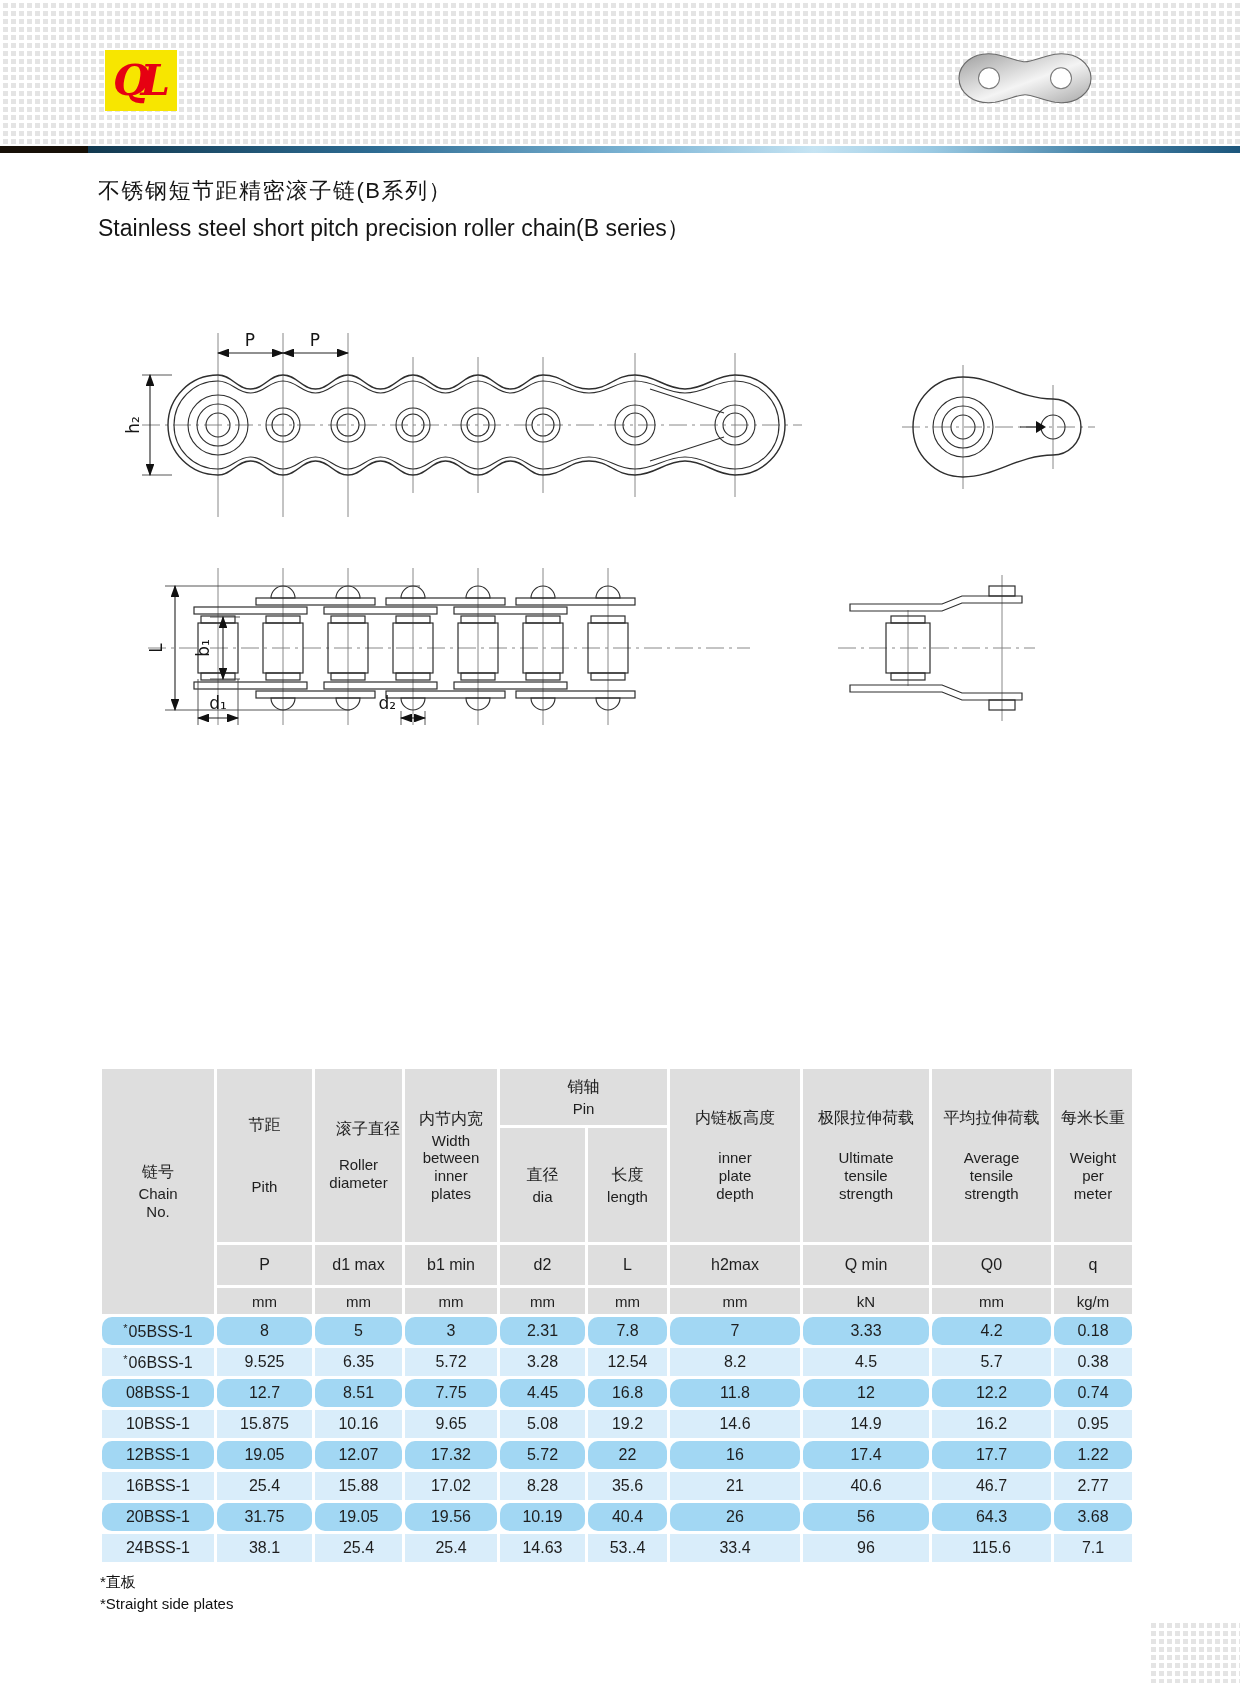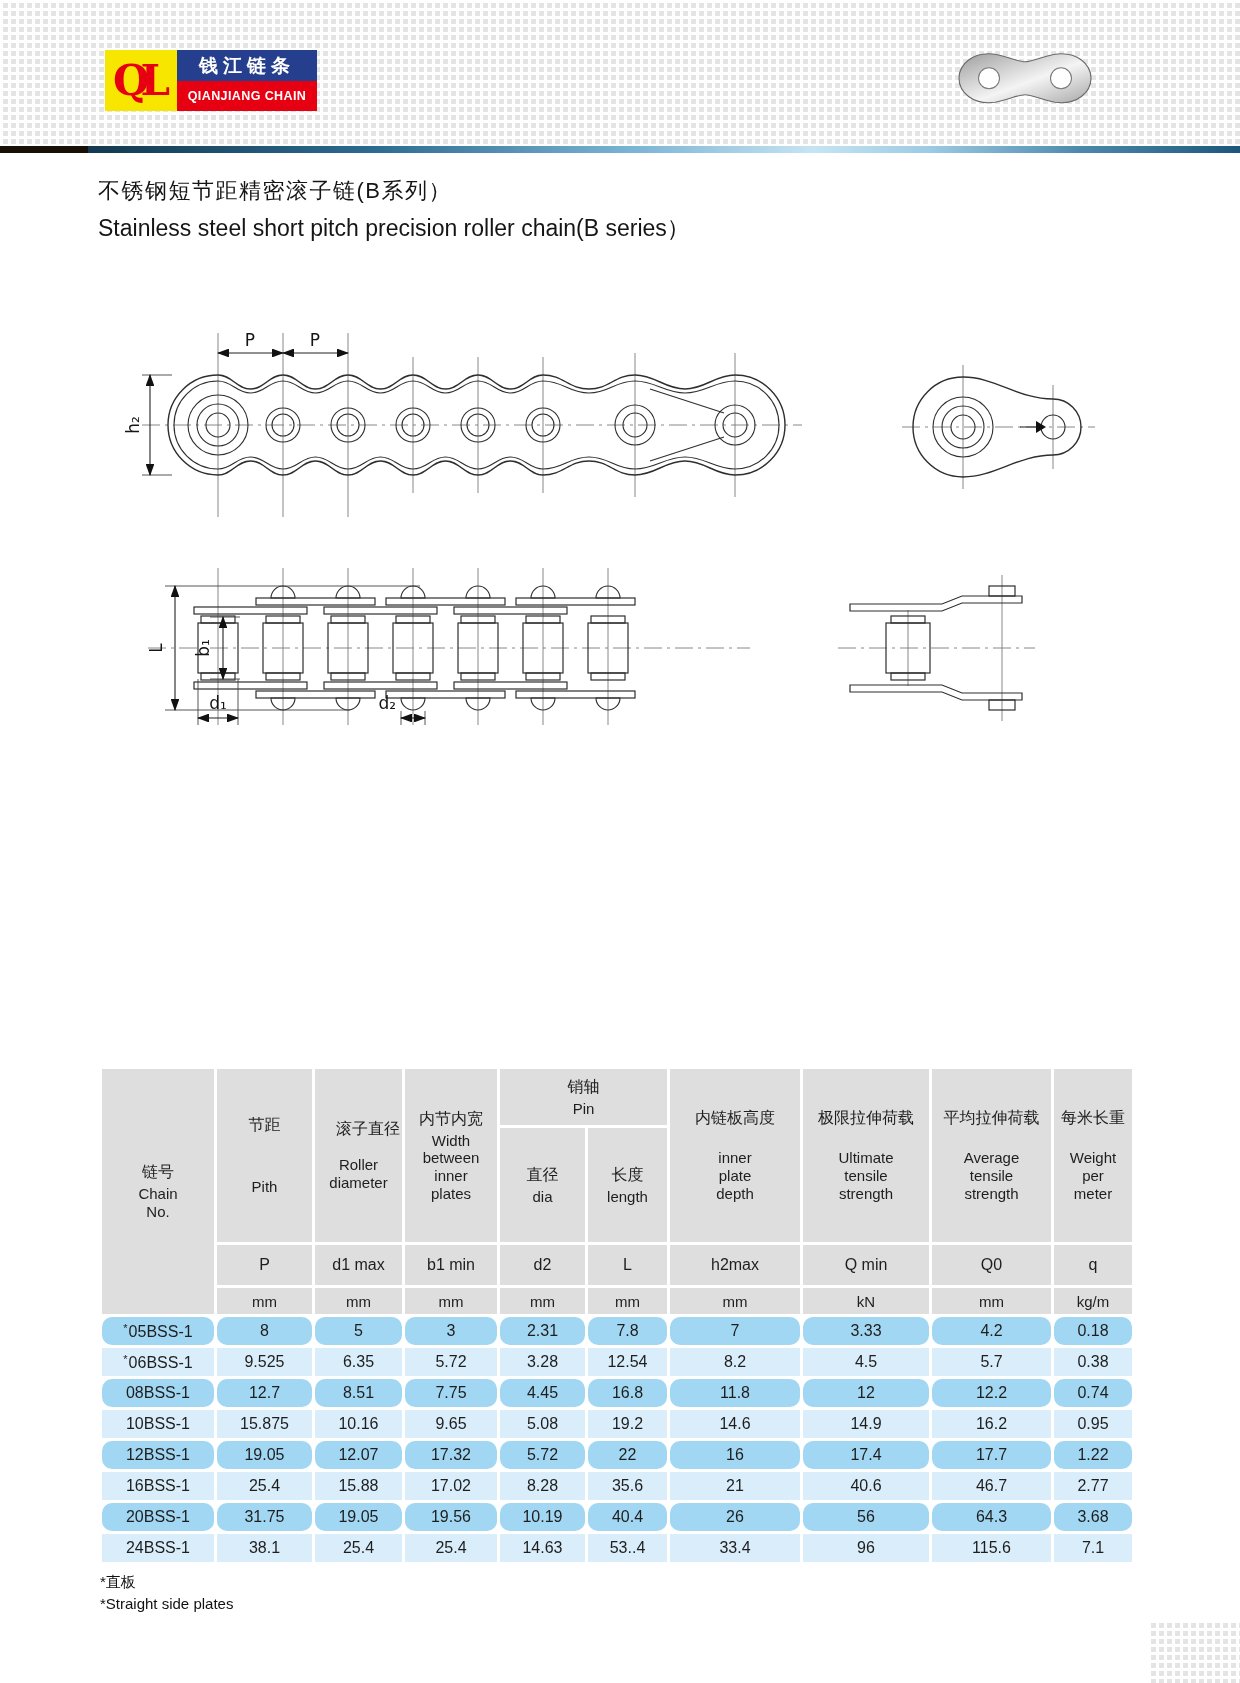--- a/index.html
+++ b/index.html
@@ -12,21 +12,21 @@
     background-image:
       repeating-linear-gradient(to right, #fff 0 3px, rgba(0,0,0,0) 3px 8px),
       repeating-linear-gradient(to bottom, #fff 0 3px, rgba(0,0,0,0) 3px 8px);
   }
   .header-band{position:absolute;top:0;left:0;width:1240px;height:152px;}
   .corner-pattern{position:absolute;left:1148px;top:1620px;width:92px;height:63px;}
 
   
   .logo{position:absolute;left:105px;top:50px;height:61px;display:flex;}
   .logo-mark{width:72px;height:61px;background:#f7e600;color:#e60012;display:flex;align-items:center;justify-content:center;
-    font-family:"DejaVu Serif","Liberation Serif",serif;font-weight:bold;font-size:42px;letter-spacing:-9px;padding-right:8px;box-sizing:border-box;}
+    font-family:"DejaVu Serif","Liberation Serif",serif;font-style:italic;font-weight:bold;font-size:42px;letter-spacing:-9px;padding-right:8px;box-sizing:border-box;}
   .logo-text{width:140px;height:61px;display:flex;flex-direction:column;}
   .logo-cn{height:31px;background:#253f8e;color:#fff;font-size:19px;font-weight:bold;letter-spacing:5px;display:flex;align-items:center;justify-content:center;}
   .logo-en{height:30px;background:#e60012;color:#fff;font-size:12.5px;font-weight:bold;letter-spacing:0.4px;display:flex;align-items:center;justify-content:center;}
   .plate-img{position:absolute;left:950px;top:48px;}
 
   
   .div-black{position:absolute;left:0;top:146px;width:88px;height:7px;background:#171007;}
   .div-blue{position:absolute;left:88px;top:146px;width:1152px;height:7px;
     background:linear-gradient(90deg,#12394f 0%,#2d6b92 25%,#7eb6d6 48%,#c6e4f3 63%,#9ccbe4 73%,#4d89ad 86%,#1c567c 100%);}
 
@@ -68,24 +68,20 @@
 </head>
 <body>
 
 <div class="page">
 
   <div class="header-band dots"></div>
 
   <div class="logo">
     <div class="logo-mark">
       <span>QL</span>
-    </div>
-    <div class="logo-text">
-      <div class="logo-cn">钱江链条</div>
-      <div class="logo-en">QIANJIANG CHAIN</div>
     </div>
   </div>
 
   <svg class="plate-img" width="150" height="68" viewBox="0 0 200 90">
     <defs>
       <linearGradient id="metal" x1="0" y1="0" x2="1" y2="1">
         <stop offset="0" stop-color="#9e9e9e"></stop>
         <stop offset="0.55" stop-color="#f4f4f4"></stop>
         <stop offset="1" stop-color="#a8a8a8"></stop>
       </linearGradient>

